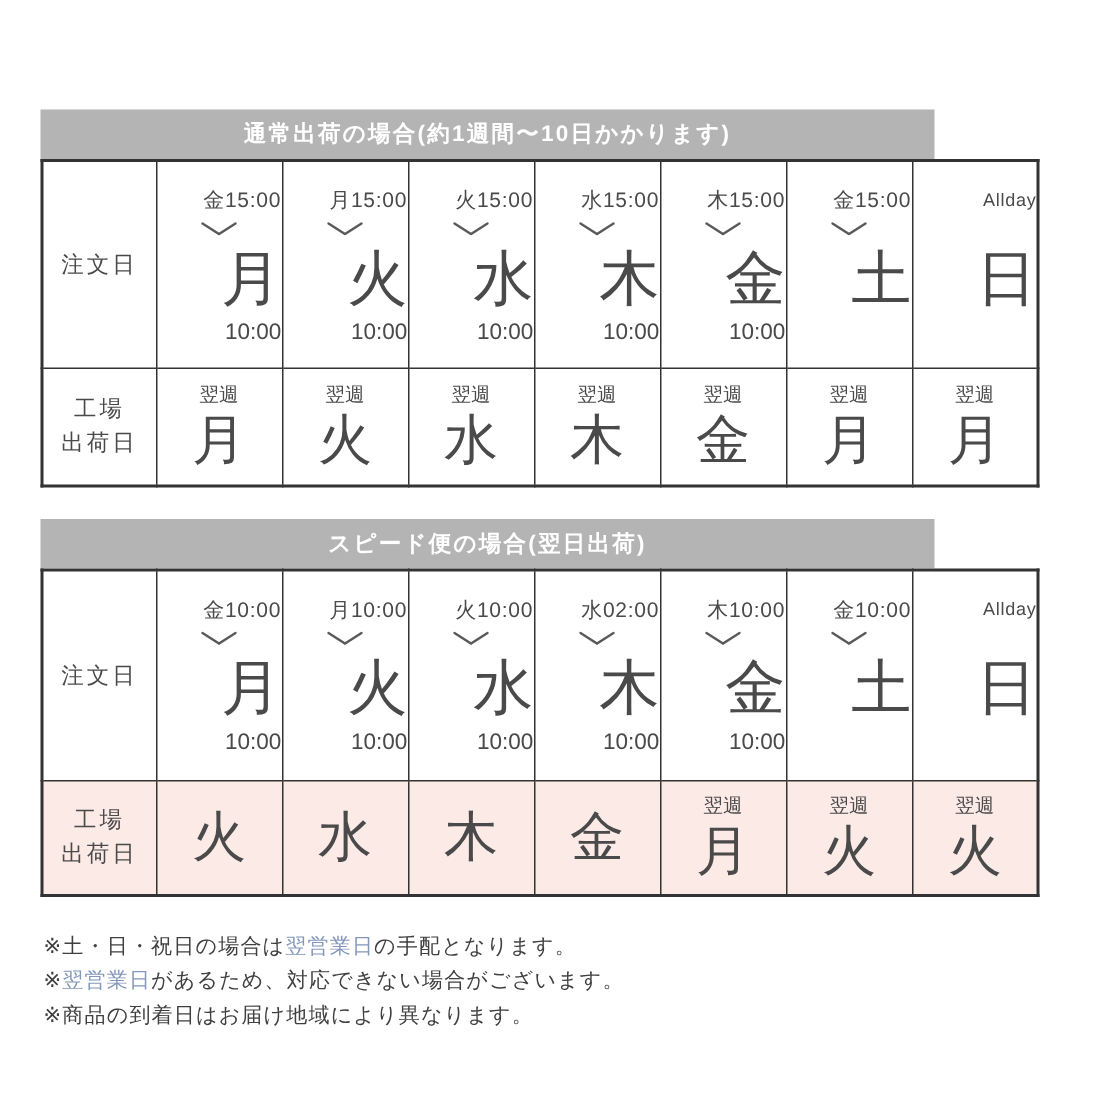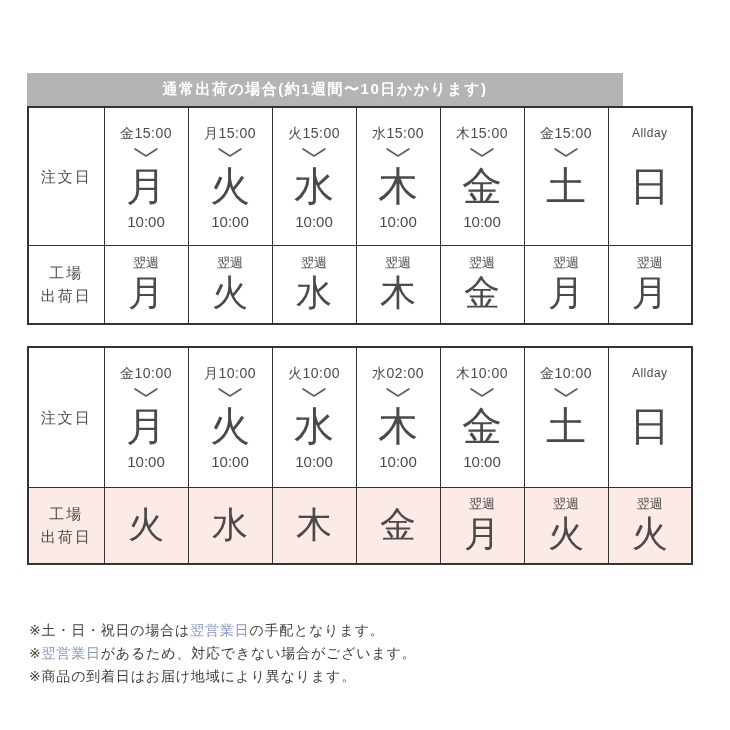--- a/index.html
+++ b/index.html
@@ -23,21 +23,21 @@
   col.cd { width:84px; }
   tr.r-order { height:138px; }
   tr.r-ship  { height:79px; }
   #t2 tr.r-order { height:140px; }
   #t2 tr.r-ship  { height:77px; }
   #t2 tr.r-ship td { background:#fceae7; }
   .rowhead {
     vertical-align:middle; text-align:center;
     font-size:15px; letter-spacing:2px; line-height:1.55; color:#4a4a4a;
   }
-  .oc { vertical-align:top; text-align:center; padding-top:14px !important; }
+  .oc { vertical-align:top; text-align:right; padding-top:14px !important; }
   .cutoff { font-size:14px; line-height:22px; letter-spacing:0.5px; color:#4a4a4a; }
   .cutoff.latin { font-size:12px; letter-spacing:0.5px; }
   .chevslot { height:16px; display:flex; align-items:center; justify-content:center; }
   .bigday { font-size:40px; line-height:52px; font-weight:400; color:#4a4a4a; }
   .timelab { font-size:15px; line-height:20px; color:#4a4a4a; }
   .sc { vertical-align:middle; text-align:center; }
   .week { font-size:13px; line-height:17px; color:#4a4a4a; }
   .bigday2 { font-size:36px; line-height:44px; font-weight:400; color:#4a4a4a; }
   .footnotes {
     position:absolute; left:29px; top:607px;
@@ -169,20 +169,23 @@
         <td class="sc">
           <div class="week">翌週</div>
           <div class="bigday2">月</div>
         </td>
       </tr>
     </tbody>
       </table>
   </section>
 
   <section class="block" style="top:346px">
+    <div class="band">
+      <span>スピード便の場合(翌日出荷)</span>
+    </div>
     <table class="sched" id="t2">
       <colgroup>
           <col class="c0">
           <col class="cd">
           <col class="cd">
           <col class="cd">
           <col class="cd">
           <col class="cd">
           <col class="cd">
           <col class="cd">

